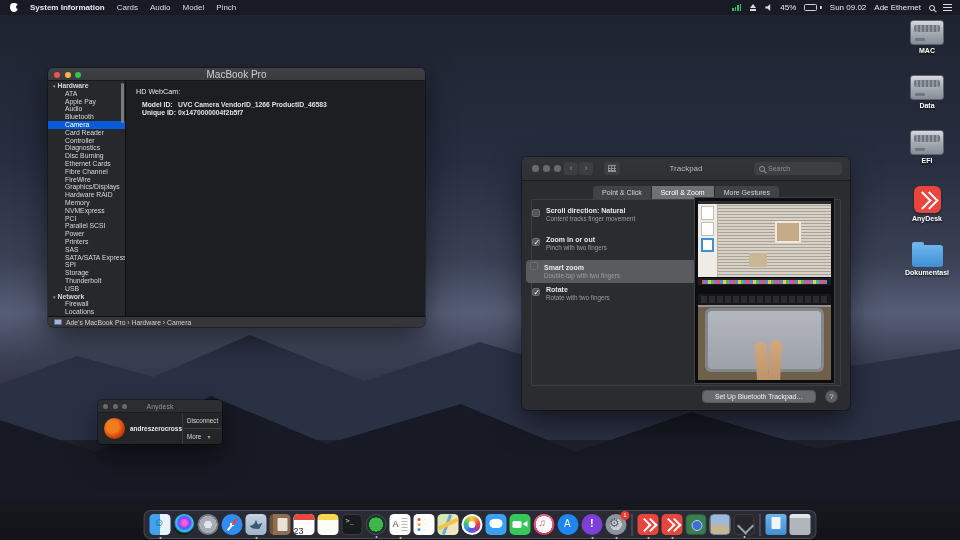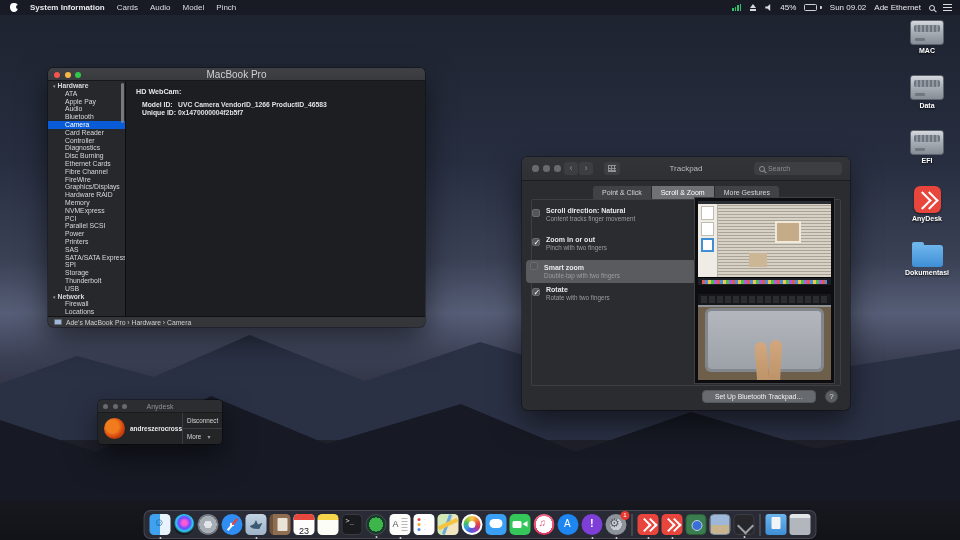--- a/index.html
+++ b/index.html
@@ -61,21 +61,21 @@
   #sysinfo .titlebar .lights{left:6px;top:3.5px}#sysinfo .titlebar .lights i{width:6px;height:6px}
   #sysinfo .title{text-align:center;font-size:10px;line-height:13px;color:#cfd0d3}
   #sysinfo .body{position:absolute;top:13px;bottom:11px;left:0;right:0;display:flex}
   #sidebar{width:78px;background:#27282b;border-right:1px solid #0c0d0e;font-size:6.8px;color:#d8d9db;overflow:hidden;position:relative;padding-top:1px}
   .sb-head{padding:1px 2px 1px 4px;font-weight:bold;height:7.8px;line-height:6.8px}
   .sb-head .tri{font-size:4.5px;color:#9a9b9e;margin-right:1px}
   .sb-item{padding-left:17px;height:7.8px;line-height:7.6px;white-space:nowrap}
   .sb-item.sel{background:#0a5bd7;color:#fff}
   #sidebar .scrollbar{position:absolute;right:1px;top:2px;width:3px;height:40px;border-radius:2px;background:#86888c;opacity:.85}
   #content{flex:1;background:#1d1e21;color:#e6e7e9;position:relative}
-  #content .devname{position:absolute;left:10px;top:6px;font-size:7.2px;font-weight:bold}
+  #content .devname{position:absolute;left:10px;top:6px;font-size:7.2px;font-weight:normal}
   #content .field{position:absolute;left:16px;display:flex;font-size:6.8px}
   #content .field .fl{width:36px;font-weight:bold}
   #content .field .fv{font-weight:bold;color:#dfe0e3}
   #sysinfo .statusbar{position:absolute;bottom:0;left:0;right:0;height:11px;background:#353639;border-top:1px solid #111;
     display:flex;align-items:center;gap:4px;padding-left:6px;font-size:6.8px;color:#cfd0d3}
   .mini-mac{width:8px;height:6px;background:#9fb6d8;border:1px solid #66707f;border-radius:1px}
 
   
   #trackpad{left:522px;top:157px;width:328px;height:253px;background:#2b2c2f}
   #trackpad .titlebar{position:relative;height:24px;background:linear-gradient(#333437,#2f3033);border-bottom:1px solid #1c1d1f}
@@ -159,21 +159,21 @@
   .di-finder{background:linear-gradient(90deg,#3fa2ef 0 50%,#e8f4fd 50% 100%)}
   .di-finder::after{content:"☺";position:absolute;left:4px;top:2px;font-size:11px;color:#1b5e92}
   .di-siri{border-radius:50%;background:radial-gradient(circle at 52% 42%,#ff5bd6 0 14%,#6a48ff 35%,#2bd0f0 52%,#14171e 66%)}
   .di-launchpad{border-radius:50%;background:radial-gradient(circle,#e0e3e8 0 26%,#a7adb5 27% 58%,#767c85 59% 100%)}
   .di-safari{border-radius:50%;background:radial-gradient(circle,#fff 0 13%,#2f8df3 14% 100%)}
   .di-safari::after{content:"";position:absolute;left:9.5px;top:3px;width:2px;height:15px;background:linear-gradient(180deg,#e8413a 0 50%,#fff 50%);transform:rotate(40deg)}
   .di-mail{background:linear-gradient(180deg,#c2d3e2,#9fb4c8)}
   .di-mail::after{content:"";position:absolute;left:4px;top:6px;width:13px;height:9px;background:#3d5a73;clip-path:polygon(0 70%,35% 45%,50% 0,65% 50%,100% 30%,75% 100%,25% 95%)}
   .di-contacts{background:linear-gradient(90deg,#6e523c 0 15%,#8f6d50 16% 100%)}
   .di-contacts::after{content:"";position:absolute;right:3px;top:4px;width:10px;height:13px;background:#e9e2d6;border-radius:1px}
-  .di-calendar{background:#fdfdfd;overflow:hidden;text-align:center}
+  .di-calendar{background:#fdfdfd;overflow:hidden;}
   .di-calendar::before{content:"";position:absolute;top:0;left:0;right:0;height:6px;background:#e8493f}
   .di-calendar .day{position:relative;top:6px;font-size:9px;color:#222}
   .di-notes{background:linear-gradient(#f7d64b 0 27%,#fdfdf8 27% 100%)}
   .di-terminal{background:#1a1b1e;border:1px solid #3a3b3f}
   .di-terminal::after{content:">_";position:absolute;left:3px;top:2px;font-size:7px;color:#d5d8dc;font-family:"DejaVu Sans Mono",monospace}
   .di-network{border-radius:50%;background:radial-gradient(circle,#3db54b 0 52%,#173b2b 53% 100%);border:1px solid #4a4d52}
   .di-textedit{background:#fcfcfa}
   .di-textedit::after{content:"A";position:absolute;left:3px;top:5px;font-size:9px;color:#555}
   .di-textedit::before{content:"";position:absolute;right:3px;top:4px;width:6px;height:13px;background:repeating-linear-gradient(0deg,#b9b9b9 0 1px,transparent 1px 3px)}
   .di-reminders{background:#fff}

